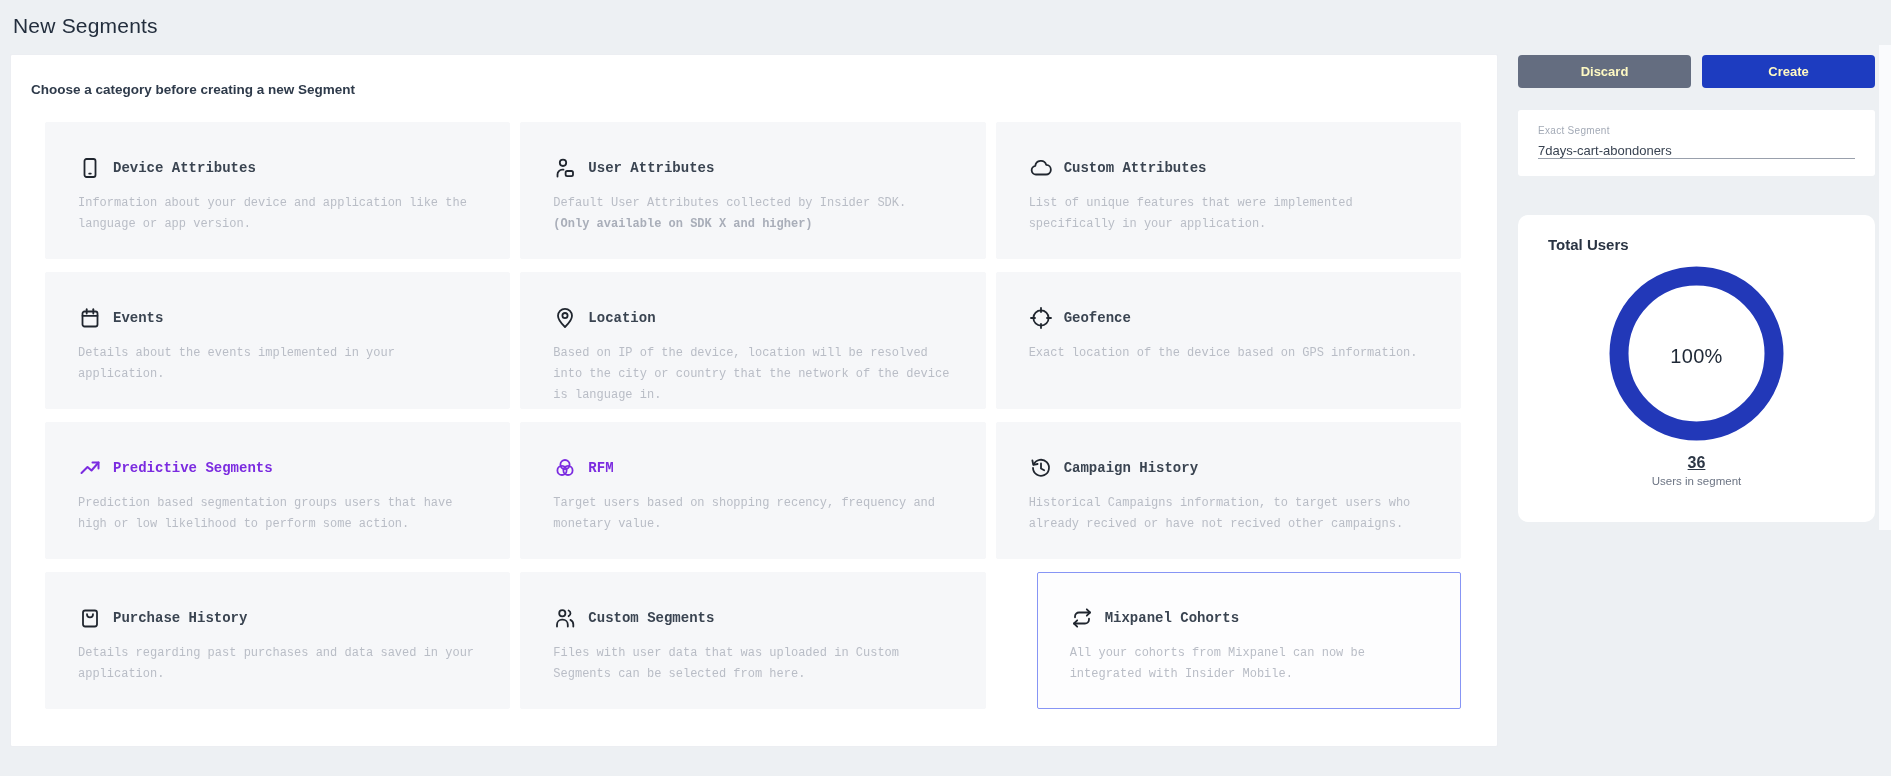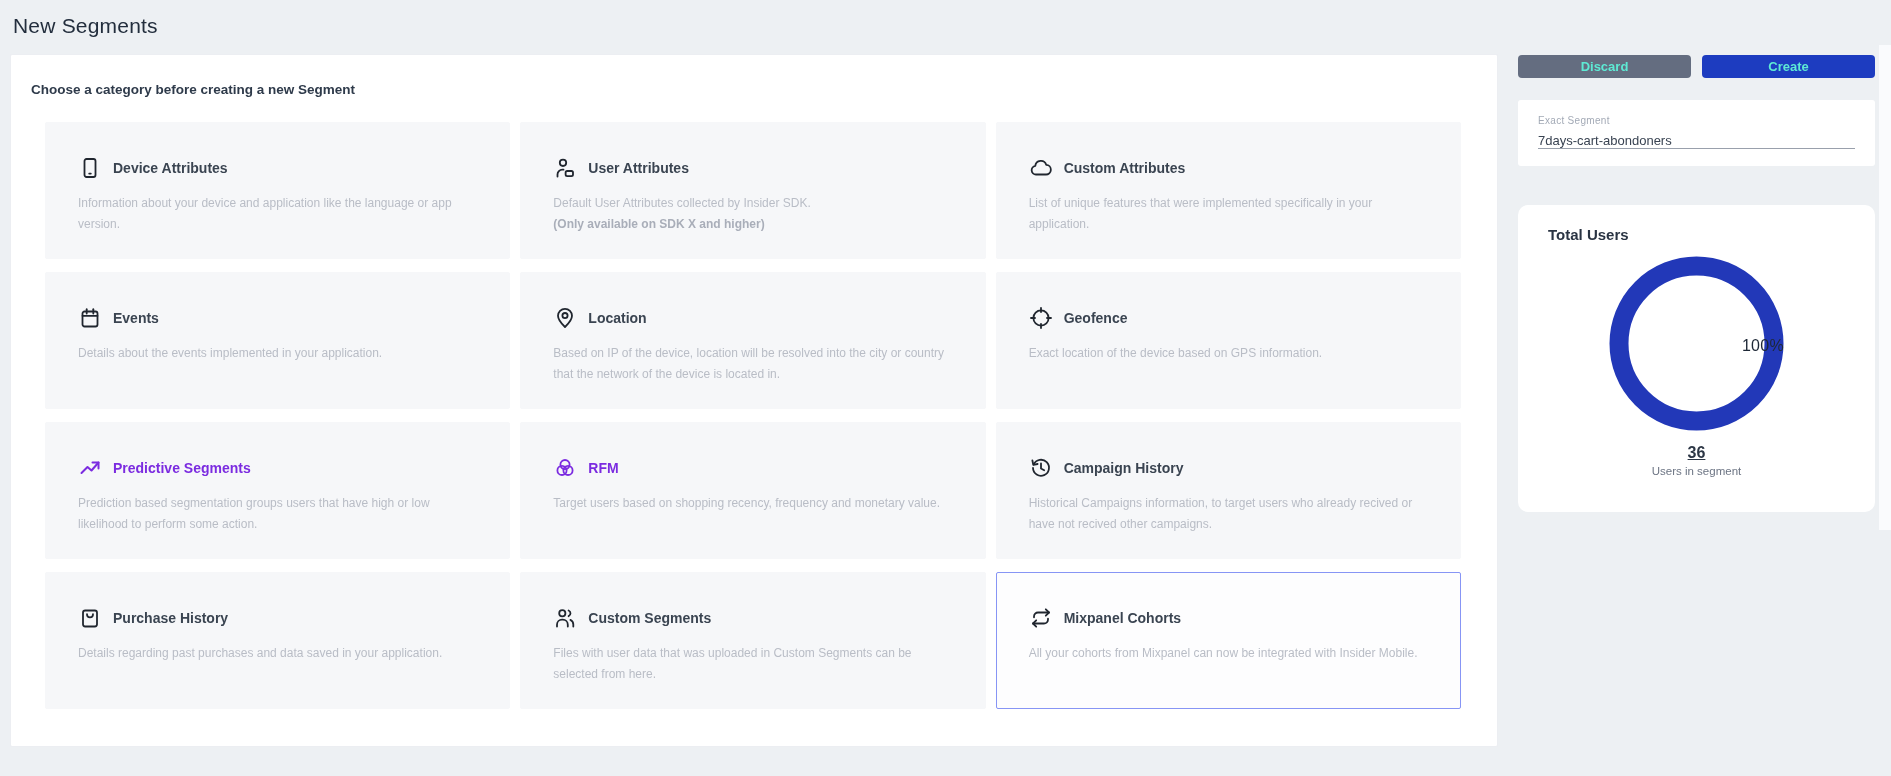--- a/index.html
+++ b/index.html
@@ -21,38 +21,38 @@
   .panel-heading {
     margin: 27px 0 0 20px; font-size: 13.5px; font-weight: 700; color: #2e3a4a;
   }
   .card-grid {
     margin: 25px 36px 0 34px;
     display: grid; grid-template-columns: repeat(3, 1fr);
     column-gap: 10px; row-gap: 13px;
   }
   .card {
     background: #f6f7f9; border: 1px solid #f6f7f9; border-radius: 2px;
-    height: 137px; padding: 33px 32px 0 32px; cursor: pointer;
-  }
-  .card.selected { background: #fdfdfe; border: 1px solid var(--selected-border, #8795f5); }
+    height: 137px; padding: 33px 32px 0 32px; cursor: pointer; font-family: Liberation Mono, monospace;
+  }
+  .card.selected { background: #fdfdfe; border: 1px solid var(--selected-border, #8795f5); margin-left: 41px; }
   .card-head { display: flex; align-items: center; gap: 11px; }
   .icon { display: inline-flex; width: 24px; height: 24px; color: #20262f; flex: 0 0 auto; }
   .icon svg { width: 24px; height: 24px; }
   .card-title { font-size: 14px; font-weight: 700; color: #3a4451; }
   .card.accent .card-title, .card.accent .icon { color: var(--accent-purple, #7b2be0); }
   .card-desc {
     margin-top: 13px; font-size: 12px; line-height: 21px; color: #b9bdc6; font-weight: 400;
   }
   .card-desc.bold { margin-top: 0; font-weight: 700; color: #a9aeb9; }
 
   .sidebar { position: absolute; left: 1518px; top: 55px; width: 357px; }
   .btn-row { display: flex; gap: 11px; }
   .btn {
-    flex: 1; height: 23px; border: none; border-radius: 4px;
-    color: #5eead4; font-family: inherit; font-size: 13px; font-weight: 700; cursor: pointer;
+    flex: 1; height: 33px; border: none; border-radius: 4px;
+    color: #fef9c3; font-family: inherit; font-size: 13px; font-weight: 700; cursor: pointer;
   }
   .btn-discard { background: var(--discard-gray, #646d80); }
   .btn-create { background: var(--accent-blue, #1d3cc0); }
 
   .name-card {
     margin-top: 22px; background: #ffffff; border-radius: 3px;
     padding: 15px 20px 17px 20px;
   }
   .name-label { font-size: 10px; color: #a3aab6; letter-spacing: .3px; }
   .name-input {
@@ -62,21 +62,21 @@
   }
 
   .total-card {
     margin-top: 39px; background: #ffffff; border-radius: 10px;
     height: 307px; padding-top: 21px; position: relative;
   }
   .total-title { margin-left: 30px; font-size: 15px; font-weight: 700; color: #2a3443; }
   .donut-wrap { position: relative; width: 175px; margin: 13px auto 0 auto; }
   .donut-percent {
     position: absolute; left: 0; right: 0; top: 50%; transform: translateY(-50%);
-    text-align: right; font-size: 16px; color: #1e2836; letter-spacing: .3px;
+    text-align: center; font-size: 20px; color: #1e2836; letter-spacing: .3px;
   }
   .total-count { margin-top: 9px; text-align: center; font-size: 16px; font-weight: 700; color: #2c3645; text-decoration: underline; }
   .total-caption { margin-top: 3px; text-align: center; font-size: 11.5px; color: #6d7584; }
 
   .scrollbar-track {
     position: absolute; right: 0; top: 45px; width: 12px; height: 485px;
     background: #fafbfd;
   }
 </style>
 </head>
@@ -147,21 +147,21 @@
     <div class="card">
       <div class="card-head">
         <span class="icon">
           <svg viewBox="0 0 24 24" fill="none" stroke="currentColor" stroke-width="1.8" stroke-linecap="round" stroke-linejoin="round">
               <path d="M19 9.8c0 4.6-7 11.2-7 11.2S5 14.4 5 9.8a7 7 0 0 1 14 0Z"></path>
               <circle cx="12" cy="9.6" r="2.6"></circle>
             </svg>
         </span>
         <span class="card-title">Location</span>
       </div>
-      <p class="card-desc">Based on IP of the device, location will be resolved into the city or country that the network of the device is located in.</p>
+      <p class="card-desc">Based on IP of the device, location will be resolved into the city or country that the network of the device is language in.</p>
     </div>
 
     <div class="card">
       <div class="card-head">
         <span class="icon">
           <svg viewBox="0 0 24 24" fill="none" stroke="currentColor" stroke-width="1.8" stroke-linecap="round" stroke-linejoin="round">
               <circle cx="12" cy="12" r="7.6"></circle>
               <line x1="12" y1="2" x2="12" y2="6"></line>
               <line x1="12" y1="18" x2="12" y2="22"></line>
               <line x1="2" y1="12" x2="6" y2="12"></line>

